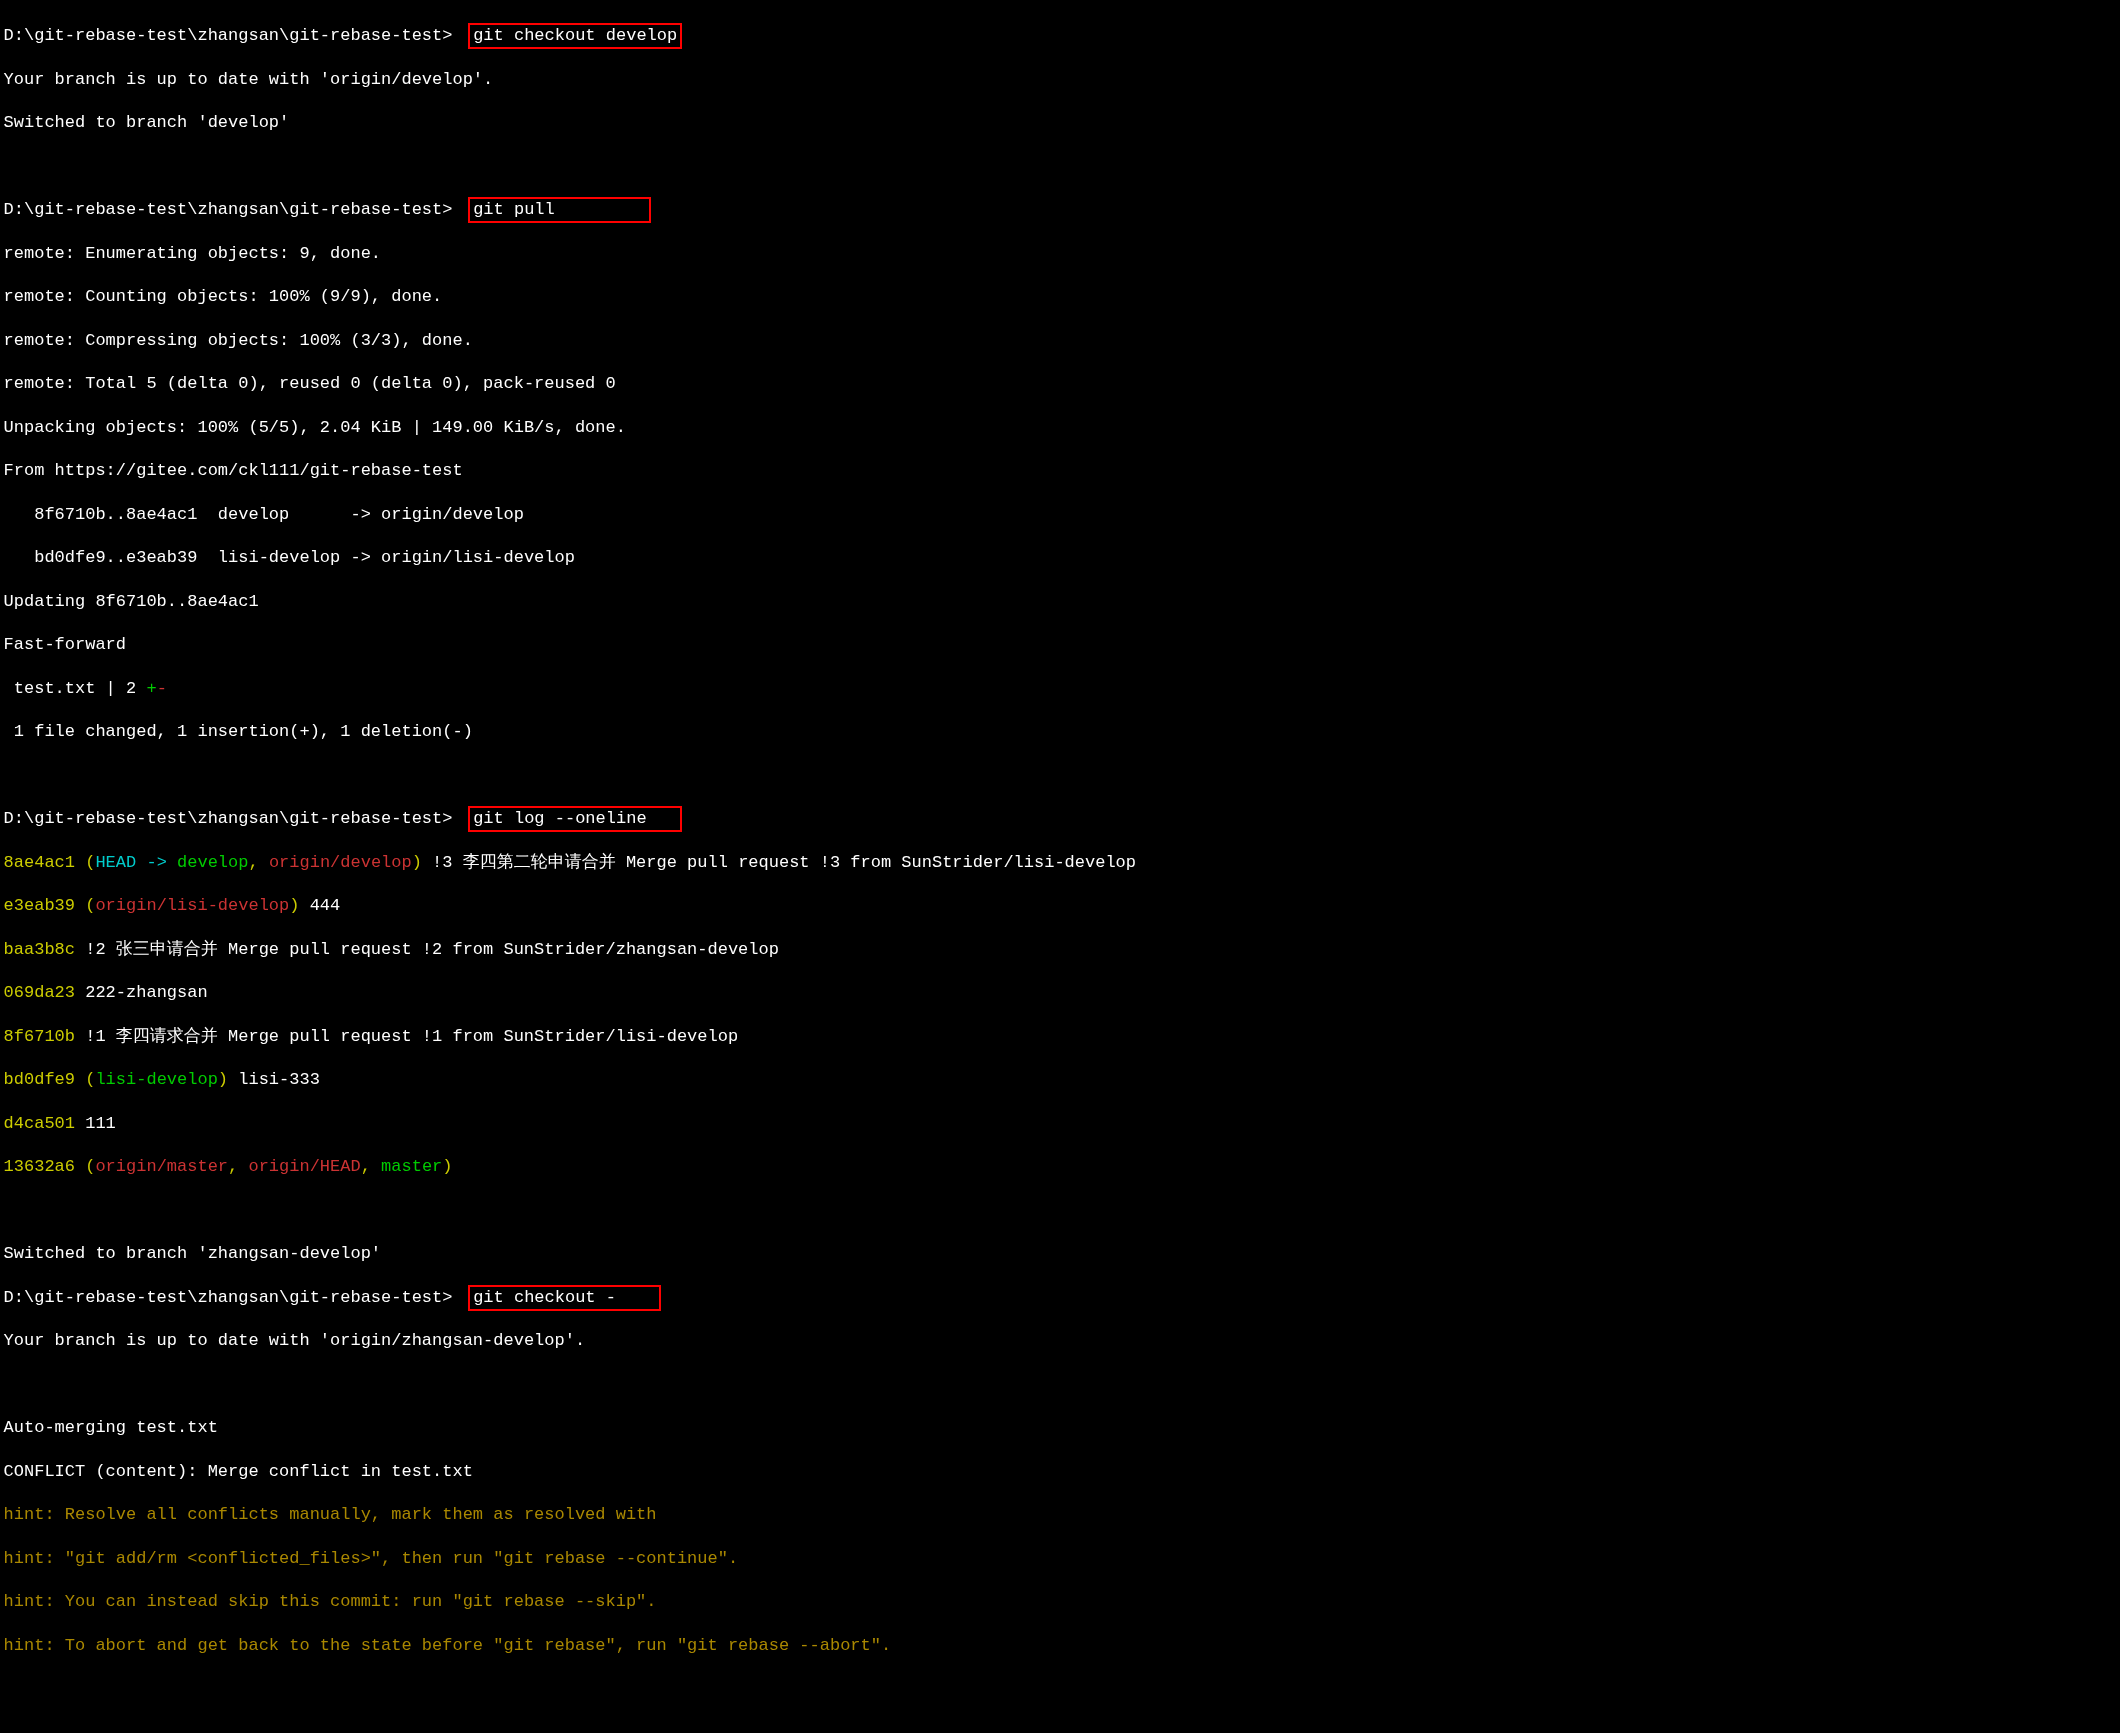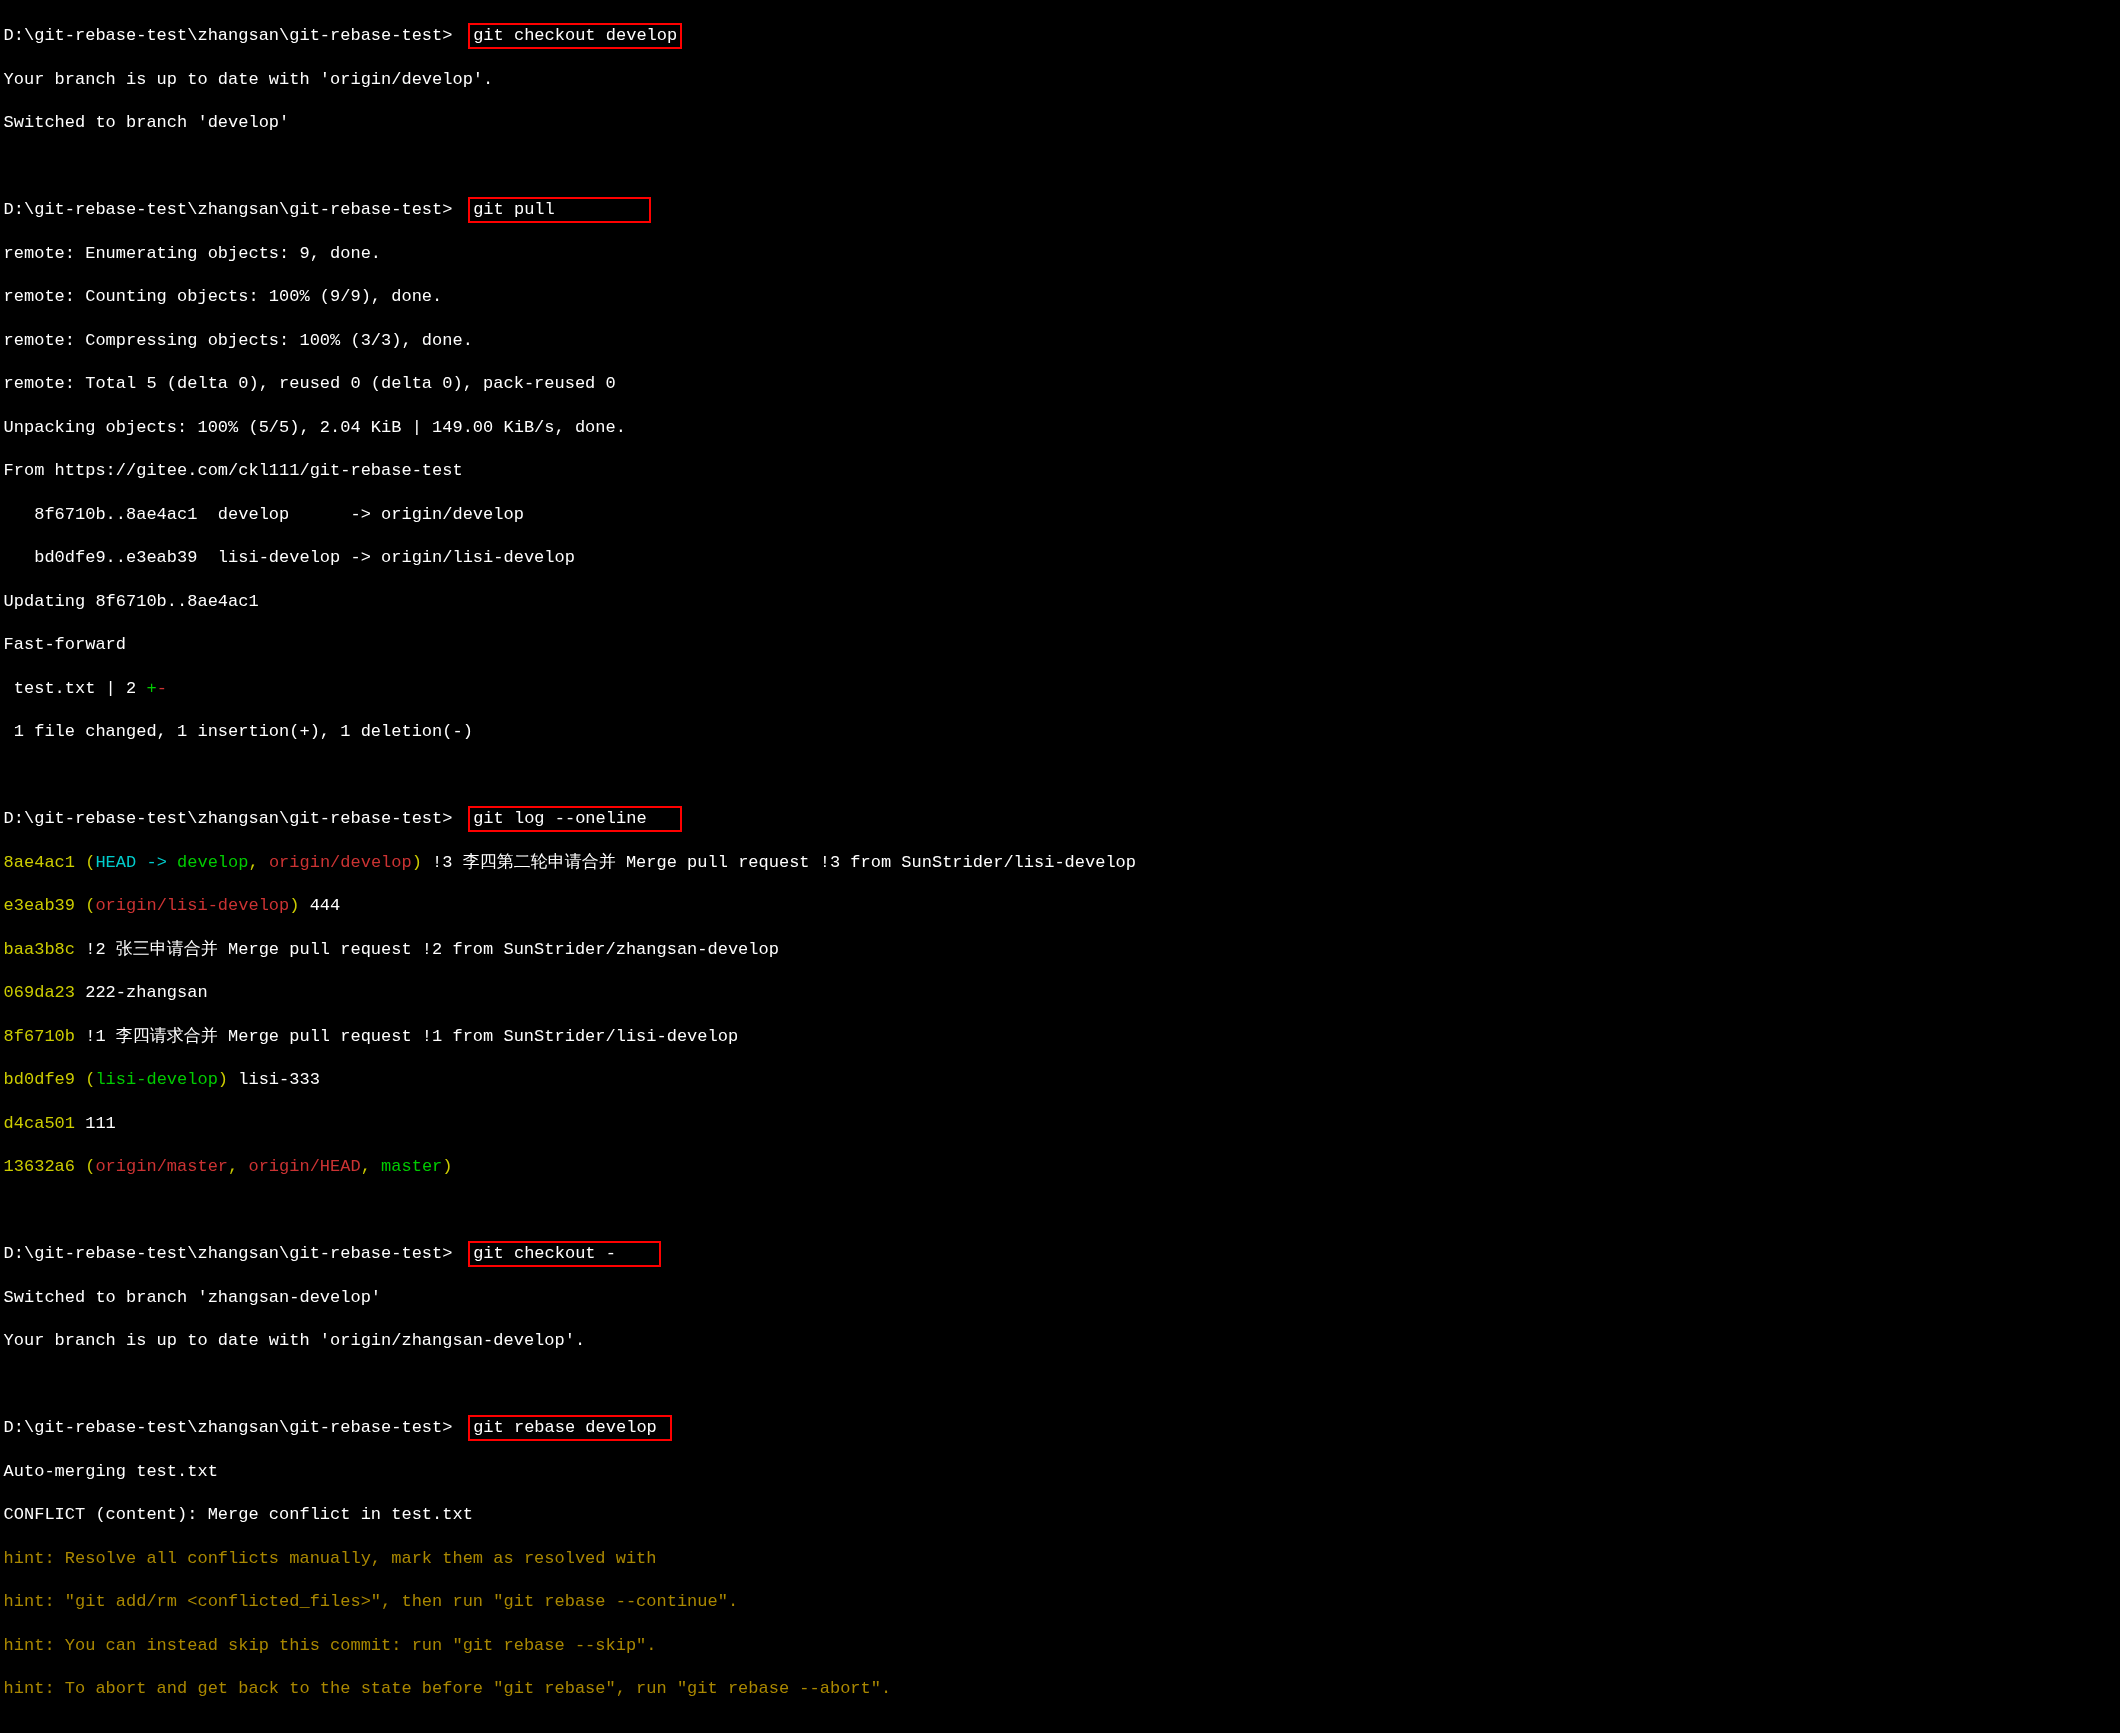--- a/index.html
+++ b/index.html
@@ -57,25 +57,24 @@
 <span class="line"><span>D:\git-rebase-test\zhangsan\git-rebase-test&gt;</span><span class="box"><span>git log --oneline</span><span>   </span></span></span>
 <span class="line"><span class="yellow">8ae4ac1</span><span class="yellow"> (</span><span class="cyan">HEAD -&gt; </span><span class="green">develop</span><span class="yellow">, </span><span class="red">origin/develop</span><span class="yellow">)</span><span> !3 李四第二轮申请合并 Merge pull request !3 from SunStrider/lisi-develop</span></span>
 <span class="line"><span class="yellow">e3eab39</span><span class="yellow"> (</span><span class="red">origin/lisi-develop</span><span class="yellow">)</span><span> 444</span></span>
 <span class="line"><span class="yellow">baa3b8c</span><span> !2 张三申请合并 Merge pull request !2 from SunStrider/zhangsan-develop</span></span>
 <span class="line"><span class="yellow">069da23</span><span> 222-zhangsan</span></span>
 <span class="line"><span class="yellow">8f6710b</span><span> !1 李四请求合并 Merge pull request !1 from SunStrider/lisi-develop</span></span>
 <span class="line"><span class="yellow">bd0dfe9</span><span class="yellow"> (</span><span class="green">lisi-develop</span><span class="yellow">)</span><span> lisi-333</span></span>
 <span class="line"><span class="yellow">d4ca501</span><span> 111</span></span>
 <span class="line"><span class="yellow">13632a6</span><span class="yellow"> (</span><span class="red">origin/master</span><span class="yellow">, </span><span class="red">origin/HEAD</span><span class="yellow">, </span><span class="green">master</span><span class="yellow">)</span></span>
 <span class="line"> </span>
+<span class="line">Switched to branch 'zhangsan-develop'</span>
 <span class="line"><span>D:\git-rebase-test\zhangsan\git-rebase-test&gt;</span><span class="box"><span>git checkout -</span><span>    </span></span></span>
-<span class="line">Switched to branch 'zhangsan-develop'</span>
 <span class="line">Your branch is up to date with 'origin/zhangsan-develop'.</span>
 <span class="line"> </span>
-<span class="line"><span>D:\git-rebase-test\zhangsan\git-rebase-test&gt;</span><span class="box"><span>git rebase develop</span><span> </span></span></span>
 <span class="line">Auto-merging test.txt</span>
 <span class="line">CONFLICT (content): Merge conflict in test.txt</span>
 <span class="line darkyellow">hint: Resolve all conflicts manually, mark them as resolved with</span>
 <span class="line darkyellow">hint: "git add/rm &lt;conflicted_files&gt;", then run "git rebase --continue".</span>
 <span class="line darkyellow">hint: You can instead skip this commit: run "git rebase --skip".</span>
 <span class="line darkyellow">hint: To abort and get back to the state before "git rebase", run "git rebase --abort".</span>
 
 
 
 

